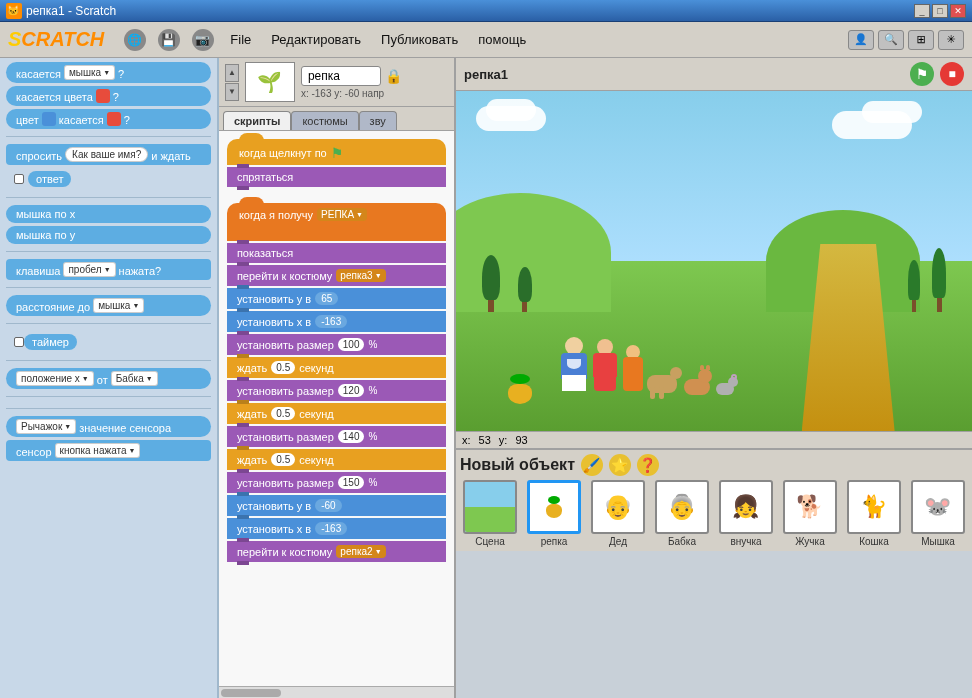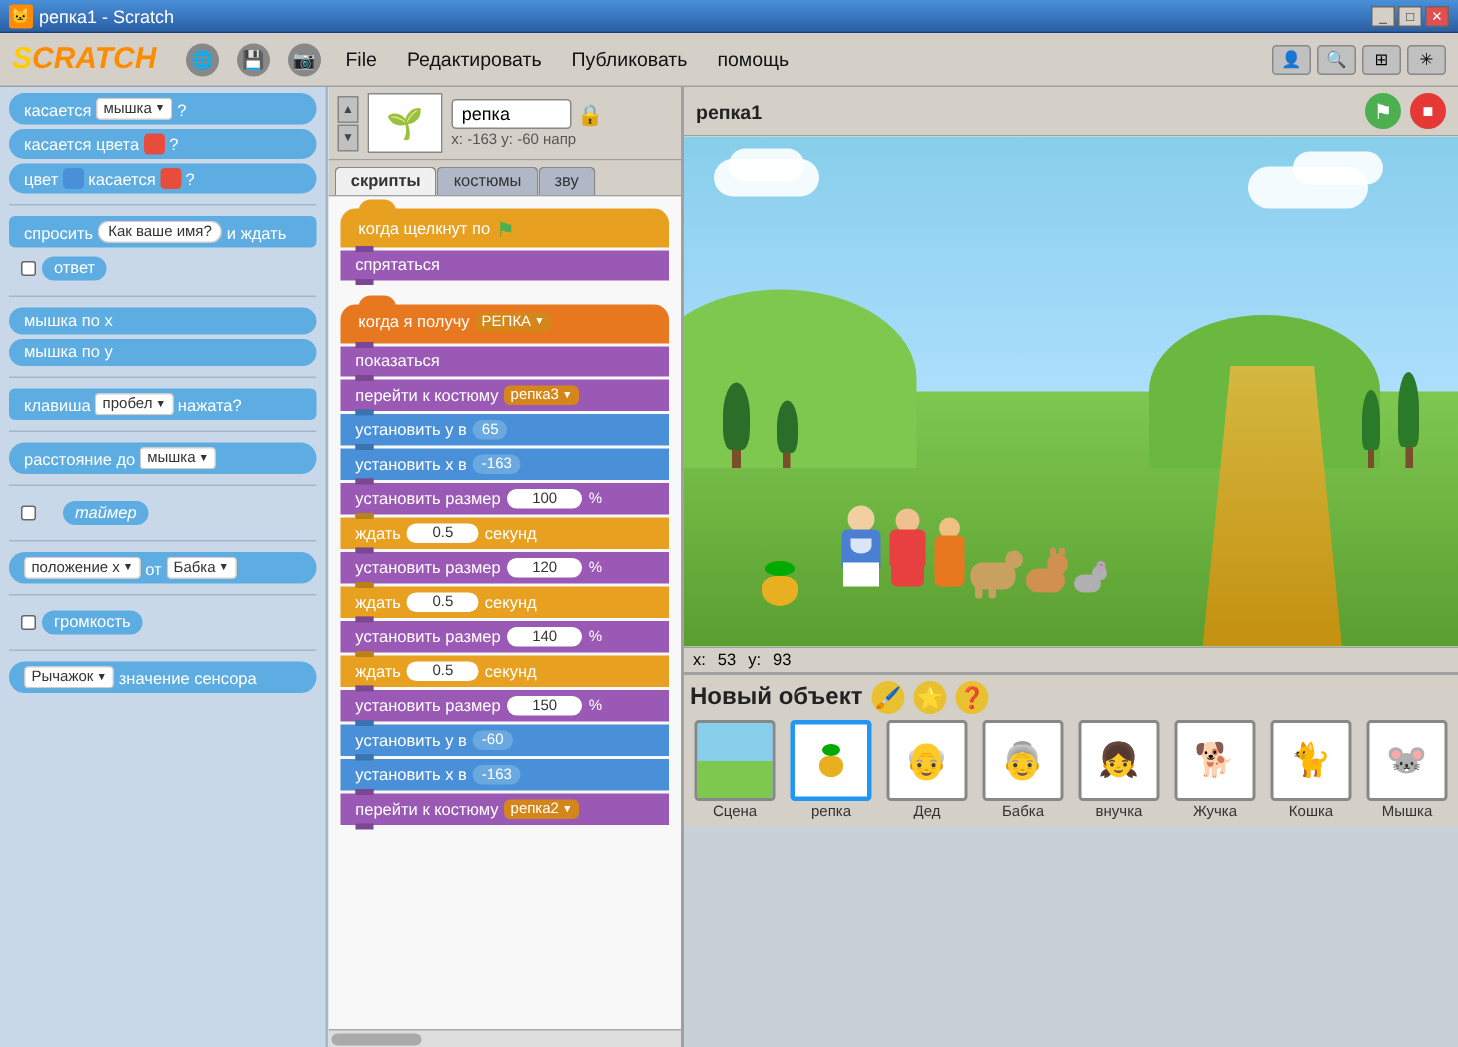--- a/index.html
+++ b/index.html
@@ -376,21 +376,21 @@
       position: absolute;
       top: -6px; left: 12px;
       width: 25px; height: 10px;
       background: #e8a020;
       border-radius: 8px 8px 0 0;
     }
 
     .receive-hat {
       background: #e87820;
       color: white;
-      padding: 5px 12px 8px;
+      padding: 5px 12px 20px;
       border-radius: 10px 10px 0 0;
       font-size: 11px;
       display: flex; align-items: center; gap: 4px;
       min-width: 150px;
       position: relative;
     }
     .receive-hat::before {
       content: '';
       position: absolute;
       top: -6px; left: 12px;
@@ -445,21 +445,21 @@
       font-size: 10px;
       color: white;
       display: flex; align-items: center; gap: 2px;
     }
 
     
     .num-badge {
       background: white;
       color: #333;
       border-radius: 8px;
-      padding: 1px 17px;
+      padding: 1px 5px;
       font-size: 10px;
     }
     .pct-badge {
       color: white;
       font-size: 10px;
     }
 
   </style>
 </head>
 <body>
@@ -553,46 +553,46 @@
         <div style="margin:4px 0; border-top: 1px solid #a0b8cc;"></div>
 
         <div class="block block-sensing">
           <span>расстояние до</span>
           <span class="block-dropdown">мышка <span class="triangle">▼</span></span>
         </div>
 
         <div style="margin:4px 0; border-top: 1px solid #a0b8cc;"></div>
 
 
-        <div class="block" style="gap:18px;font-style:italic;">
+        <div class="block" style="gap:0;">
           <span class="block-checkbox"></span>
           <span class="block block-sensing" style="padding:2px 8px;border-radius:10px;">таймер</span>
         </div>
 
         <div style="margin:4px 0; border-top: 1px solid #a0b8cc;"></div>
 
         <div class="block block-sensing">
           <span class="block-dropdown">положение x <span class="triangle">▼</span></span>
           <span>от</span>
           <span class="block-dropdown">Бабка <span class="triangle">▼</span></span>
         </div>
 
         <div style="margin:4px 0; border-top: 1px solid #a0b8cc;"></div>
 
-        <div class="block" style="gap:4px;">
-          <span class="block-checkbox"></span>
-          <span class="block block-sensing" style="padding:2px 8px;border-radius:10px;">громкость</span>
-        </div>
 
 
         <div style="margin:4px 0; border-top: 1px solid #a0b8cc;"></div>
 
         <div class="block block-sensing">
           <span class="block-dropdown">Рычажок <span class="triangle">▼</span></span>
           <span>значение сенсора</span>
+        </div>
+        <div class="block block-sensing" style="border-radius:4px;">
+          <span>сенсор</span>
+          <span class="block-dropdown">кнопка нажата <span class="triangle">▼</span></span>
         </div>
 
       </div>
     </div>
 
     <div id="scripts-area">
 
       <div id="sprite-header">
         <div style="display:flex;flex-direction:column;gap:1px;">
           <div class="arrow-btn">▲</div>

